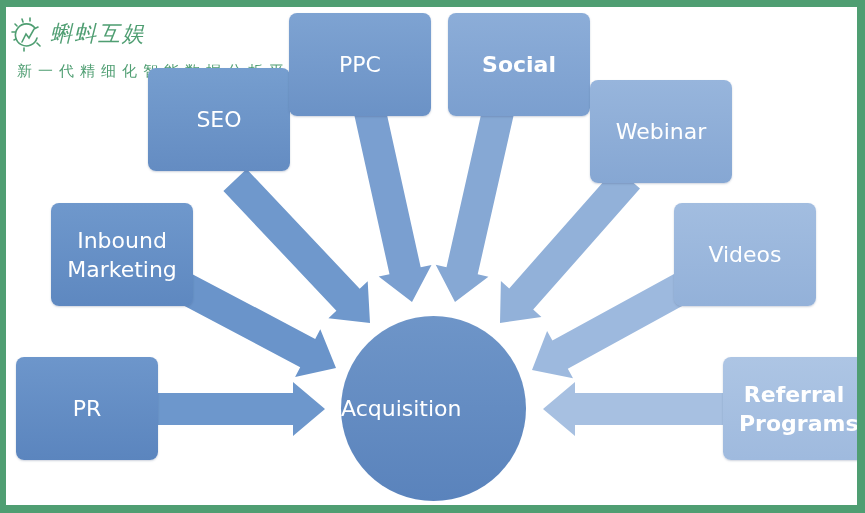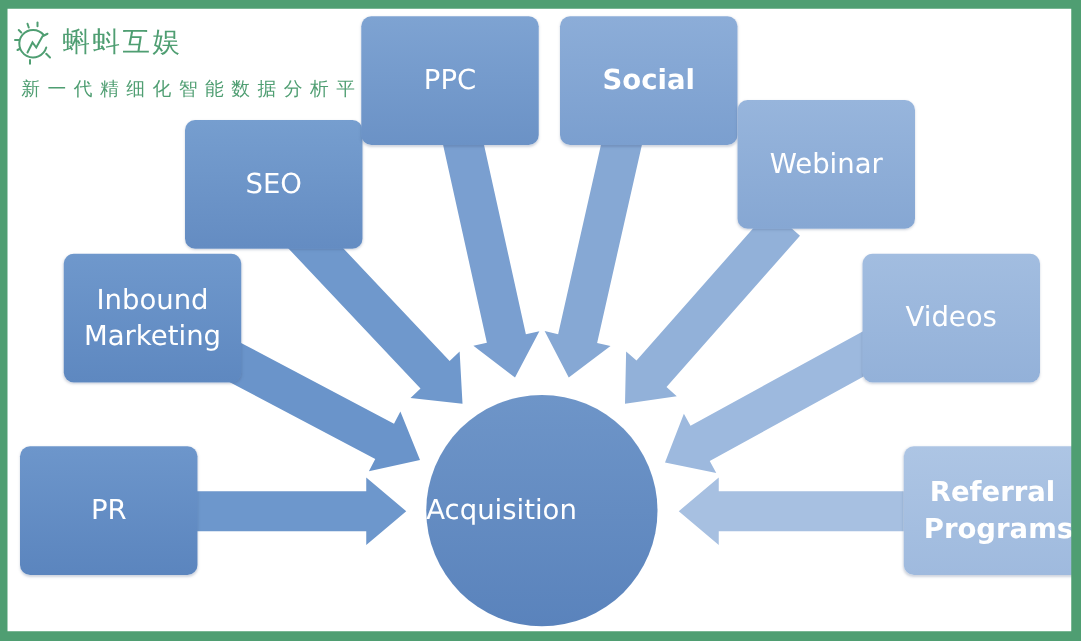--- a/index.html
+++ b/index.html
@@ -1,20 +1,20 @@
 <!DOCTYPE html>
 <html><head>
 <meta charset="utf-8">
 <style>
   html,body{margin:0;padding:0;}
   body{width:865px;height:513px;position:relative;overflow:hidden;background:#fff;font-family:"DejaVu Sans","Liberation Sans",sans-serif;}
   .frame{position:absolute;left:0;top:0;width:865px;height:513px;box-sizing:border-box;border:7px solid #4f9e72;border-left-width:6px;border-right-width:8px;border-bottom-width:8px;}
   svg.diagram{position:absolute;left:0;top:0;}
   .logo{position:absolute;left:10px;top:16px;display:flex;align-items:center;}
-  .logo-title{font-size:22px;color:#4f9e72;letter-spacing:2px;margin-left:4px;font-family:"DejaVu Sans",sans-serif;}
+  .logo-title{font-size:22px;color:#4f9e72;letter-spacing:2px;margin-left:4px;font-family:"DejaVu Sans",sans-serif;font-style:italic;}
   .logo-sub{position:absolute;left:17px;top:62px;font-size:15px;color:#4f9e72;letter-spacing:6px;white-space:nowrap;font-family:"DejaVu Sans",sans-serif;}
   .node{position:absolute;width:142px;height:103px;border-radius:8px;display:flex;align-items:center;justify-content:center;text-align:center;color:#fff;font-size:22px;line-height:29px;font-family:"DejaVu Sans","Liberation Sans",sans-serif;box-shadow:0 1px 2px rgba(60,80,120,0.25);}
   .hub{position:absolute;left:341px;top:316px;width:185px;height:185px;border-radius:50%;background:linear-gradient(#6e95c8,#5a83bc);display:flex;align-items:center;justify-content:flex-start;color:#fff;font-size:22px;}
 </style>
 </head>
 <body>
 
 <svg class="diagram" width="865" height="513">
   <defs>
     <linearGradient id="gDark" x1="0" y1="0" x2="0" y2="1">
@@ -55,33 +55,33 @@
   <span class="logo-title">蝌蚪互娱</span>
 </div>
 <div class="logo-sub">新一代精细化智能数据分析平台</div>
 
 <div class="node" style="left:16px;top:357px;background:linear-gradient(#6d96cb,#5b85be);">
   <span>PR</span>
 </div>
 <div class="node" style="left:51px;top:203px;background:linear-gradient(#6f98cc,#5e88c0);">
   <span style="width:110px;display:block;">Inbound Marketing</span>
 </div>
-<div class="node" style="left:148px;top:96px;background:linear-gradient(#769ecf,#648cc2);">
+<div class="node" style="left:148px;top:68px;background:linear-gradient(#769ecf,#648cc2);">
   <span>SEO</span>
 </div>
 <div class="node" style="left:289px;top:13px;background:linear-gradient(#7ea3d2,#6b92c6);">
   <span>PPC</span>
 </div>
 <div class="node" style="left:448px;top:13px;background:linear-gradient(#8cadd8,#7b9fcf);font-weight:bold;">
   <span>Social</span>
 </div>
 <div class="node" style="left:590px;top:80px;background:linear-gradient(#97b5dc,#86a7d3);align-items:center;">
   <span>Webinar</span>
 </div>
-<div class="node" style="left:690px;top:203px;background:linear-gradient(#a2bde0,#93b1d9);">
+<div class="node" style="left:674px;top:203px;background:linear-gradient(#a2bde0,#93b1d9);">
   <span>Videos</span>
 </div>
 <div class="node" style="left:723px;top:357px;background:linear-gradient(#adc5e4,#9fbade);font-weight:bold;">
   <span style="width:110px;display:block;">Referral Programs</span>
 </div>
 
 <div class="hub">
   <span>Acquisition</span>
 </div>
 

